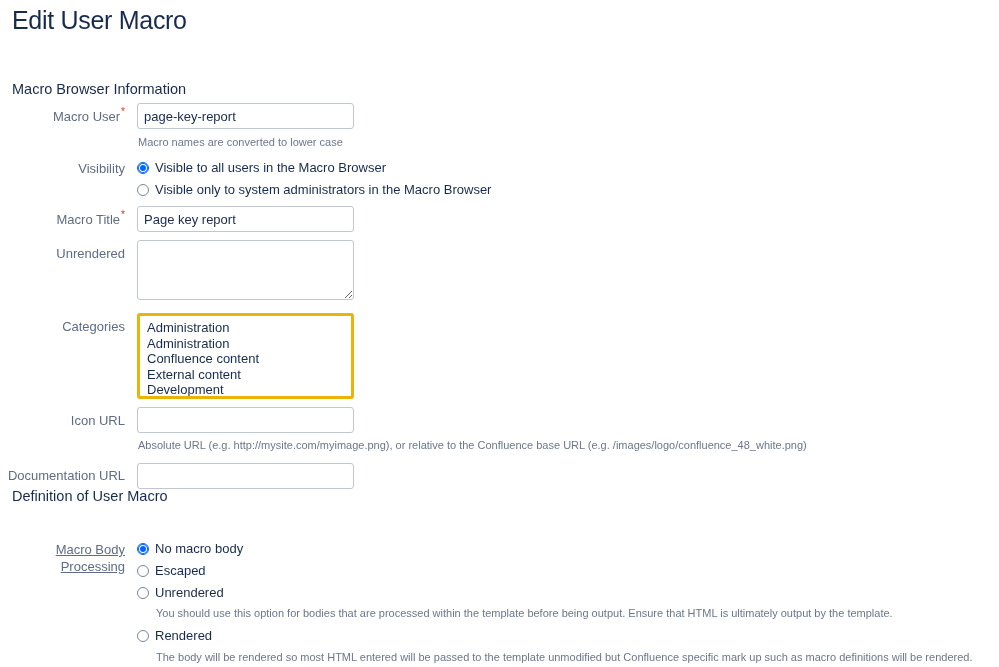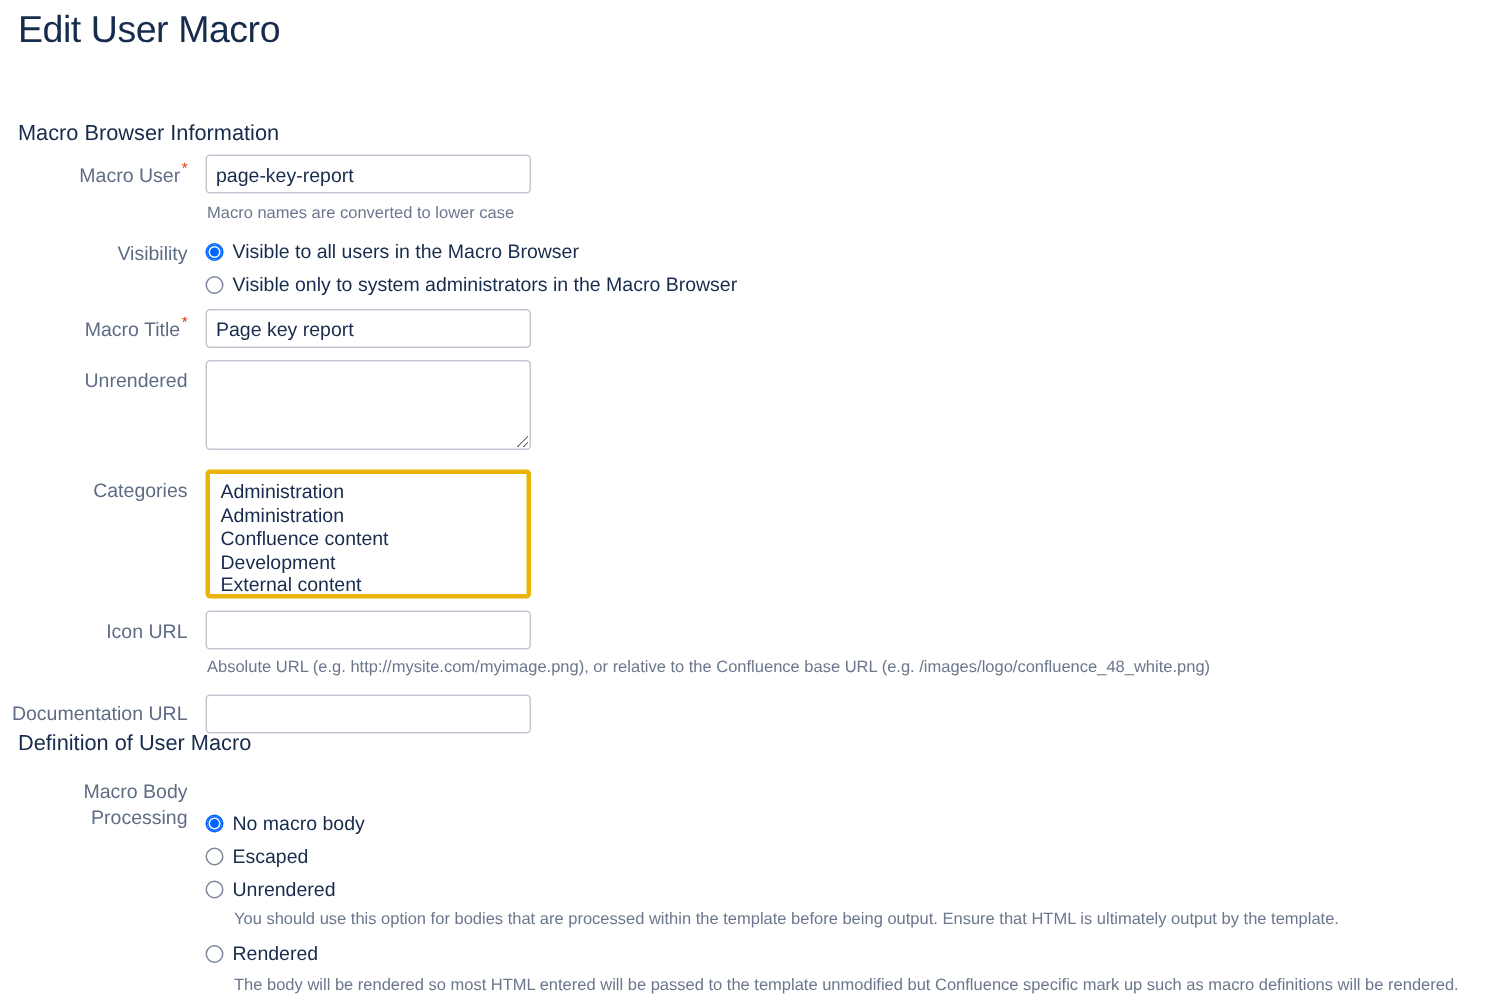--- a/index.html
+++ b/index.html
@@ -96,34 +96,34 @@
   <input class="field" style="top: 206px;" type="text" value="Page key report">
 
   <div class="label" style="top:245px;">Unrendered</div>
   <textarea class="field" style="top: 240px; height: 60px;"></textarea>
 
   <div class="label" style="top:318px;">Categories</div>
   <div class="listbox">
     <div class="opt">Administration</div>
     <div class="opt">Administration</div>
     <div class="opt">Confluence content</div>
+    <div class="opt">External content</div>
     <div class="opt">Development</div>
-    <div class="opt">External content</div>
   </div>
 
   <div class="label" style="top:412px;">Icon URL</div>
   <input class="field" style="top: 407px;" type="text" value="">
   <div class="help" style="top:439px;">Absolute URL (e.g. http://mysite.com/myimage.png), or relative to the Confluence base URL (e.g. /images/logo/confluence_48_white.png)</div>
 
   <div class="label" style="top:467px;">Documentation URL</div>
   <input class="field" style="top: 463px;" type="text" value="">
 
   <h2 class="section-title" style="top:488px;">Definition of User Macro</h2>
 
-  <div class="label" style="top:519px;">
+  <div class="label" style="top:541px;text-decoration:underline;">
     <div>Macro Body</div>
     <div>Processing</div>
   </div>
 
   <label class="radio-row" style="top:541px;">
     <span class="radio checked"></span>
     <span>No macro body</span>
   </label>
   <label class="radio-row" style="top:563px;">
     <span class="radio"></span>

